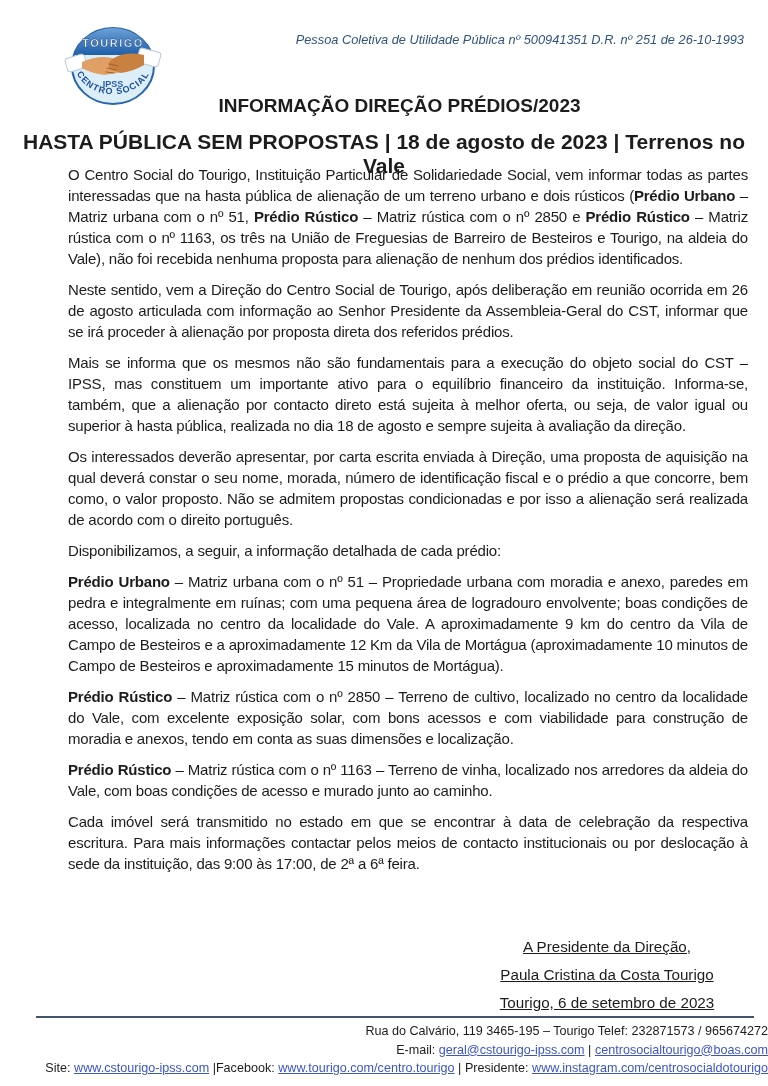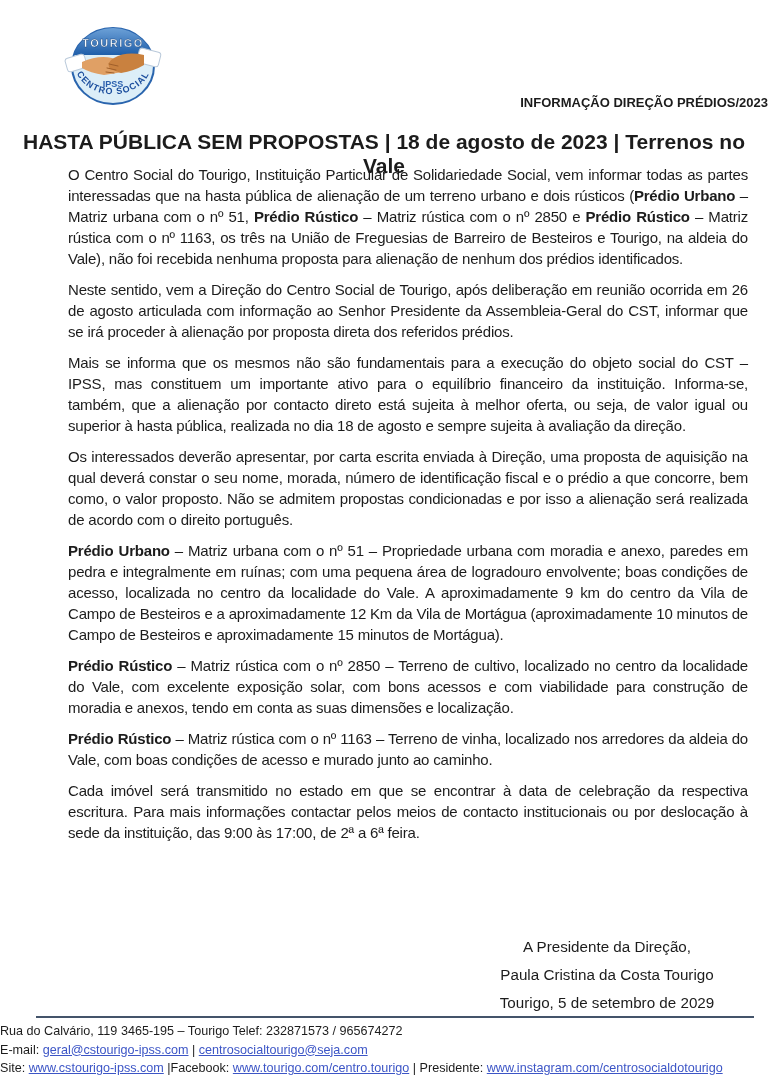--- a/index.html
+++ b/index.html
@@ -22,45 +22,45 @@
   }
   .logo{position:absolute;left:64px;top:24px;width:98px;height:84px;}
   .reg{
     position:absolute;top:30px;right:24px;
     text-align:right;font-style:italic;
     font-size:12.8px;line-height:19px;
     color:var(--header-blue);
   }
   .title{
     position:absolute;top:95px;left:0;width:100%;
-    text-align:right;font-weight:700;font-size:13px;padding-left:31px;
+    text-align:center;font-weight:700;font-size:19px;padding-left:31px;
   }
   .subtitle{
     position:absolute;top:130px;left:0;width:100%;
     text-align:center;font-weight:700;font-size:21px;
   }
   .body{
     position:absolute;top:164px;left:68px;width:680px;
     font-size:15px;line-height:21px;
     text-align:justify;letter-spacing:-0.2px;
   }
   .body p{margin:0 0 10px 0;}
   .body .bold{font-weight:700;}
   .signature{
     position:absolute;top:936px;right:6px;width:310px;
-    text-align:center;font-size:15.2px;line-height:21px;
+    text-align:center;font-size:15.2px;line-height:21px;text-decoration:underline;
   }
   .signature > div{margin-bottom:7px;}
   .footer-rule{
     position:absolute;top:1016px;left:36px;right:14px;height:2px;
     background:var(--rule-color);
   }
   .footer{
     position:absolute;top:1022px;left:0;width:100%;
-    text-align:left;font-size:12.6px;line-height:18.5px;
+    text-align:right;font-size:12.6px;line-height:18.5px;
   }
   .footer a.flink{
     color:var(--link-blue);
     cursor:pointer;
   }
 </style>
 </head>
 <body>
 
 <div class="page">
@@ -93,44 +93,46 @@
 
       <text x="49" y="63" text-anchor="middle" font-size="9" font-weight="bold" fill="#2a5fae" font-family="Liberation Sans, sans-serif">IPSS</text>
 
       <text font-size="9" font-weight="bold" fill="#1d4f9e" letter-spacing="1" font-family="Liberation Sans, sans-serif">
         <textPath href="#arcPath" startOffset="50%" text-anchor="middle">CENTRO SOCIAL</textPath>
       </text>
     </svg>
   </div>
 
   <div class="reg">
+    <div>Pessoa Coletiva de Utilidade Pública nº 500941351 D.R. nº 251 de 26-10-1993</div>
   </div>
 
   <div class="title">INFORMAÇÃO DIREÇÃO PRÉDIOS/2023</div>
   <div class="subtitle">HASTA PÚBLICA SEM PROPOSTAS | 18 de agosto de 2023 | Terrenos no Vale</div>
 
   <main class="body" id="body-paragraphs">
       <p><span>O Centro Social do Tourigo, Instituição Particular de Solidariedade Social, vem informar todas as partes interessadas que na hasta pública de alienação de um terreno urbano e dois rústicos (</span><span class="bold">Prédio Urbano</span><span> – Matriz urbana com o nº 51, </span><span class="bold">Prédio Rústico</span><span> – Matriz rústica com o nº 2850 e </span><span class="bold">Prédio Rústico</span><span> – Matriz rústica com o nº 1163, os três na União de Freguesias de Barreiro de Besteiros e Tourigo, na aldeia do Vale), não foi recebida nenhuma proposta para alienação de nenhum dos prédios identificados.</span></p>
       <p><span>Neste sentido, vem a Direção do Centro Social de Tourigo, após deliberação em reunião ocorrida em 26 de agosto articulada com informação ao Senhor Presidente da Assembleia-Geral do CST, informar que se irá proceder à alienação por proposta direta dos referidos prédios.</span></p>
       <p><span>Mais se informa que os mesmos não são fundamentais para a execução do objeto social do CST – IPSS, mas constituem um importante ativo para o equilíbrio financeiro da instituição. Informa-se, também, que a alienação por contacto direto está sujeita à melhor oferta, ou seja, de valor igual ou superior à hasta pública, realizada no dia 18 de agosto e sempre sujeita à avaliação da direção.</span></p>
       <p><span>Os interessados deverão apresentar, por carta escrita enviada à Direção, uma proposta de aquisição na qual deverá constar o seu nome, morada, número de identificação fiscal e o prédio a que concorre, bem como, o valor proposto. Não se admitem propostas condicionadas e por isso a alienação será realizada de acordo com o direito português.</span></p>
+      <p><span>Disponibilizamos, a seguir, a informação detalhada de cada prédio:</span></p>
       <p><span class="bold">Prédio Urbano</span><span> – Matriz urbana com o nº 51 – Propriedade urbana com moradia e anexo, paredes em pedra e integralmente em ruínas; com uma pequena área de logradouro envolvente; boas condições de acesso, localizada no centro da localidade do Vale. A aproximadamente 9 km do centro da Vila de Campo de Besteiros e a aproximadamente 12 Km da Vila de Mortágua (aproximadamente 10 minutos de Campo de Besteiros e aproximadamente 15 minutos de Mortágua).</span></p>
       <p><span class="bold">Prédio Rústico</span><span> – Matriz rústica com o nº 2850 – Terreno de cultivo, localizado no centro da localidade do Vale, com excelente exposição solar, com bons acessos e com viabilidade para construção de moradia e anexos, tendo em conta as suas dimensões e localização.</span></p>
       <p><span class="bold">Prédio Rústico</span><span> – Matriz rústica com o nº 1163 – Terreno de vinha, localizado nos arredores da aldeia do Vale, com boas condições de acesso e murado junto ao caminho.</span></p>
       <p><span>Cada imóvel será transmitido no estado em que se encontrar à data de celebração da respectiva escritura. Para mais informações contactar pelos meios de contacto institucionais ou por deslocação à sede da instituição, das 9:00 às 17:00, de 2ª a 6ª feira.</span></p>
     </main>
 
   <div class="signature">
     <div>A Presidente da Direção,</div>
     <div>Paula Cristina da Costa Tourigo</div>
-    <div>Tourigo, 5 de setembro de 2029</div>
+    <div>Tourigo, 6 de setembro de 2023</div>
   </div>
 
   <div class="footer-rule"></div>
   <footer class="footer">
     <div>Rua do Calvário, 119  3465-195 – Tourigo  Telef: 232871573 / 965674272</div>
     <div id="footer-lines">
-        <div><span>E-mail: </span><a class="flink" href="#">geral@cstourigo-ipss.com</a><span> | </span><a class="flink" href="#">centrosocialtourigo@seja.com</a></div>
+        <div><span>E-mail: </span><a class="flink" href="#">geral@cstourigo-ipss.com</a><span> | </span><a class="flink" href="#">centrosocialtourigo@boas.com</a></div>
         <div><span>Site: </span><a class="flink" href="#">www.cstourigo-ipss.com</a><span> |Facebook: </span><a class="flink" href="#">www.tourigo.com/centro.tourigo</a><span> | Presidente: </span><a class="flink" href="#">www.instagram.com/centrosocialdotourigo</a></div>
       </div>
   </footer>
 
 </div>
 
 </body></html>

